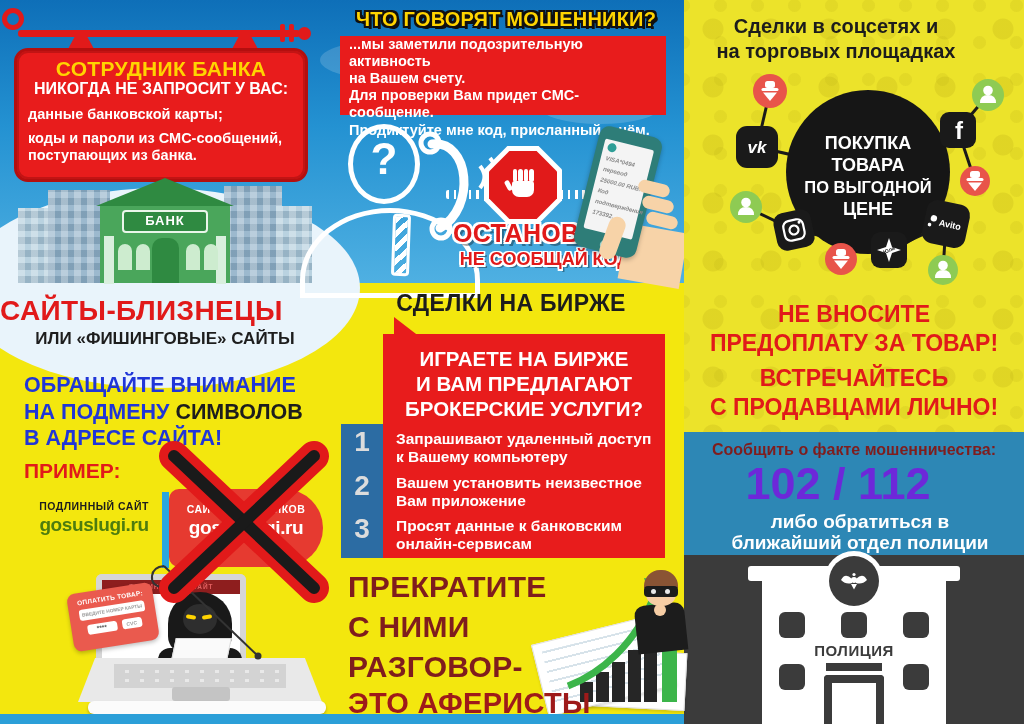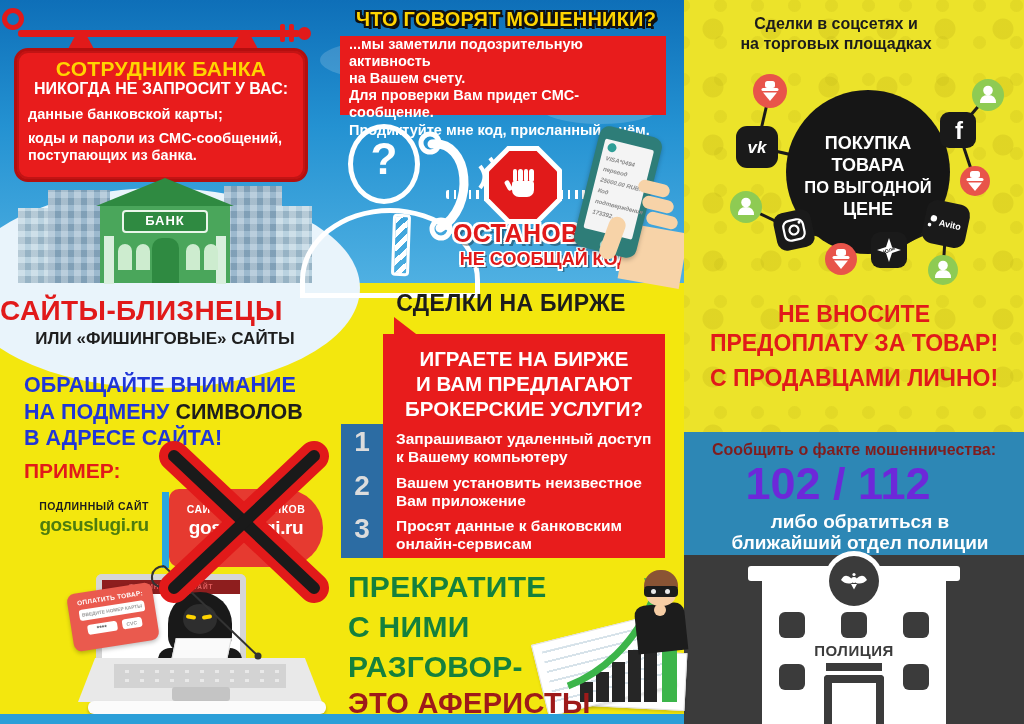--- a/index.html
+++ b/index.html
@@ -75,21 +75,21 @@
   .sms-logo { position:absolute; left:4px; top:3px; width:9px; height:9px; border-radius:50%; background:#2e9e97; }
   .sms-text { position:absolute; left:5px; top:14px; font-size:6px; font-weight:700; color:#8a8a8a; line-height:1.85; font-style:italic; }
   .fngr { width:32px; height:13px; background:#f7d3a8; border-radius:7px; transform:rotate(14deg); }
   .thumb-b { left:604px; top:216px; width:17px; height:44px; background:#f7d3a8; border-radius:9px; transform:rotate(20deg); }
 
   
   .rcol { left:684px; top:0; width:340px; height:724px; background-color:#ece32a;
     background-image:radial-gradient(circle,rgba(187,172,22,.25) 0 10px,transparent 11px),
                      radial-gradient(circle,rgba(187,172,22,.18) 0 6px,transparent 7px);
     background-size:58px 58px,37px 37px; background-position:0 0,18px 24px; }
-  .mk-title { left:684px; top:14px; width:304px; text-align:center; color:#1c1c1c; font-size:16px; font-weight:800; line-height:1.25; }
+  .mk-title { left:684px; top:14px; width:304px; text-align:center; color:#1c1c1c; font-size:20px; font-weight:800; line-height:1.25; }
   .warn { width:336px; left:686px; text-align:center; color:#e11a1a; font-weight:900; font-size:23px; line-height:1.25; }
 
   .report { left:684px; top:432px; width:340px; height:123px; background:#2d87b5; }
   .report-title { left:684px; top:441px; width:340px; text-align:center; color:#7f1d1d; font-size:16px; font-weight:700; }
   .report-num { left:668px; top:458px; width:340px; text-align:center; color:#6d28d9; font-size:45px; font-weight:800; }
   .report-note { left:684px; top:512px; width:340px; text-align:center; color:#fff; font-size:19px; font-weight:800; line-height:1.08;padding-left:12px; }
 
   .police { left:684px; top:555px; width:340px; height:169px; background:#3b3b3b; }
   .p-roof { left:748px; top:566px; width:212px; height:15px; background:#fff; border-radius:3px; }
   .p-body { left:762px; top:581px; width:184px; height:143px; background:#fff; }
@@ -141,21 +141,21 @@
   .pay-f3 { width:20px; height:10px; background:#fff; border-radius:3px; font-size:5px; color:#999; line-height:10px; font-weight:700; }
 
   
   .ex-title { left:356px; top:290px; width:310px; text-align:center; color:#1c1c1c; font-size:23px; font-weight:900; letter-spacing:.3px; }
   .ex-tail { left:394px; top:317px; width:0; height:0; border-bottom:20px solid #e81c1c; border-right:26px solid transparent; }
   .ex-panel { left:383px; top:334px; width:282px; height:224px; background:#e81c1c; }
   .ex-q { left:383px; top:346px; width:282px; text-align:center; color:#fff; font-size:20.5px; font-weight:900; line-height:1.22; }
   .ex-strip { left:341px; top:424px; width:42px; height:134px; background:#2c6ca3; }
   .ex-num { left:341px; width:42px; text-align:center; color:#dcdcdc; font-size:28px; font-weight:900; }
   .ex-item { left:396px; width:262px; color:#fff; font-weight:800; font-size:15.5px; line-height:1.14; }
-  .end-l { left:348px; color:#15803d; font-size:30px; font-weight:900; letter-spacing:.3px; z-index:3; }
+  .end-l { left:348px; color:#7f1d1d; font-size:30px; font-weight:900; letter-spacing:.3px; z-index:3; }
   .end-hl { left:348px; top:687px; color:#9e1a1a; font-size:29px; font-weight:900; letter-spacing:.3px; z-index:3; }
 
   
   .chart { left:538px; top:566px; width:152px; height:150px; }
   .paper { background:#fff; border:1px solid #e0e0e0; box-shadow:0 2px 3px rgba(0,0,0,.15); }
   .paper-lines { position:absolute; left:8px; right:8px; top:8px; bottom:8px;
     background-image:repeating-linear-gradient(180deg,#d7e3ea 0 2px,transparent 2px 10px); }
   .cbar { background:#262626; width:13px; bottom:14px; }
   .gbar { background:#3cb54a; width:15px; bottom:14px; }
   .mn-hair { left:106px; top:4px; width:34px; height:18px; background:#8a5434; border-radius:16px 16px 0 0; }
@@ -346,20 +346,21 @@
         <circle r="15" fill="#8ecb53"></circle>
         <use href="#buyeric"></use>
       </g>
   </svg>
 
   <div class="abs warn" style="top:300px;">
     <div>НЕ ВНОСИТЕ</div>
     <div>ПРЕДОПЛАТУ ЗА ТОВАР!</div>
   </div>
   <div class="abs warn" style="top:364px;">
+    <div>ВСТРЕЧАЙТЕСЬ</div>
     <div>С ПРОДАВЦАМИ ЛИЧНО!</div>
   </div>
 
   <div class="abs report"></div>
   <div class="abs report-title">Сообщить о факте мошенничества:</div>
   <div class="abs report-num">102 / 112</div>
   <div class="abs report-note">
     <div>либо обратиться в</div>
     <div>ближайший отдел полиции</div>
   </div>

